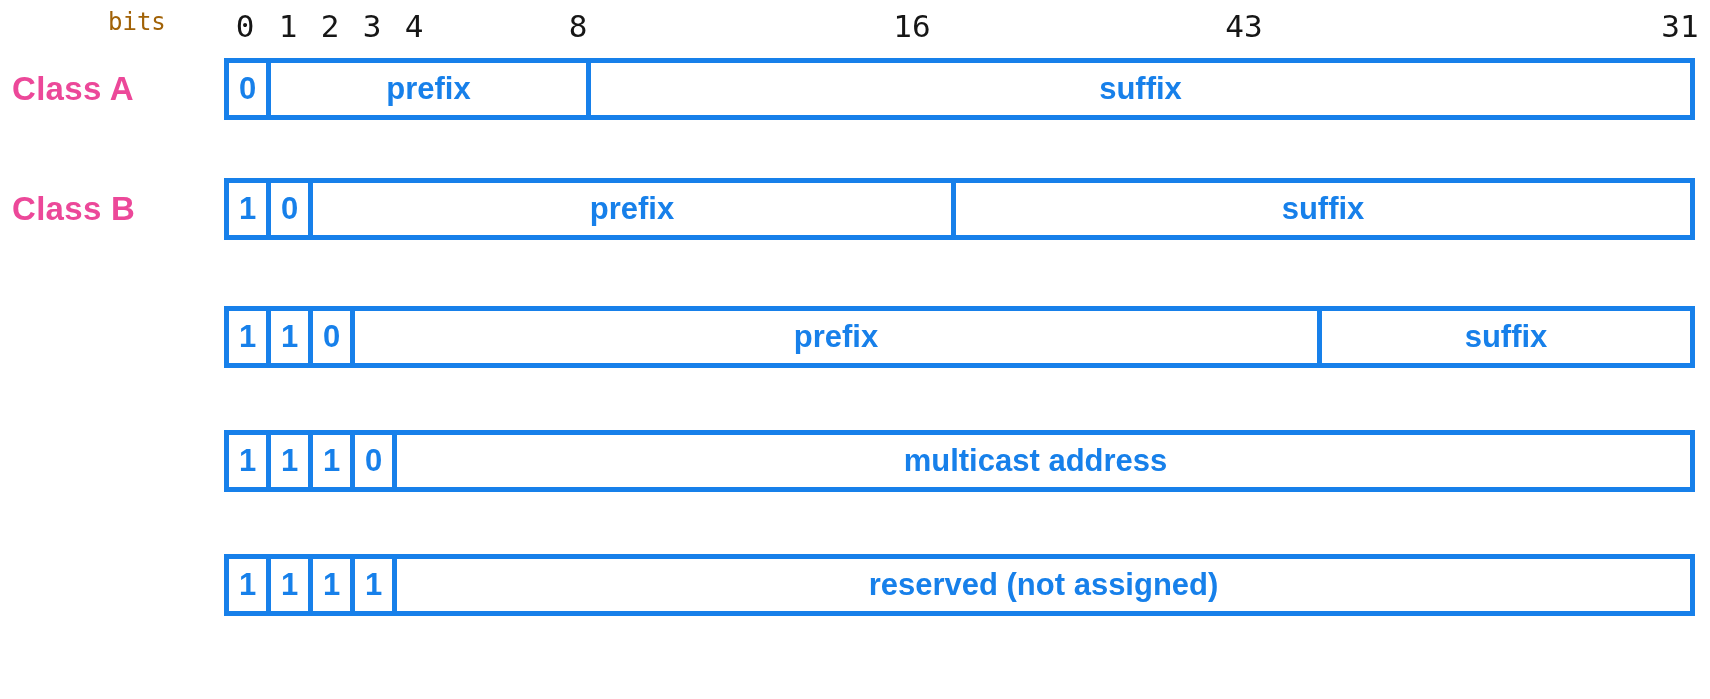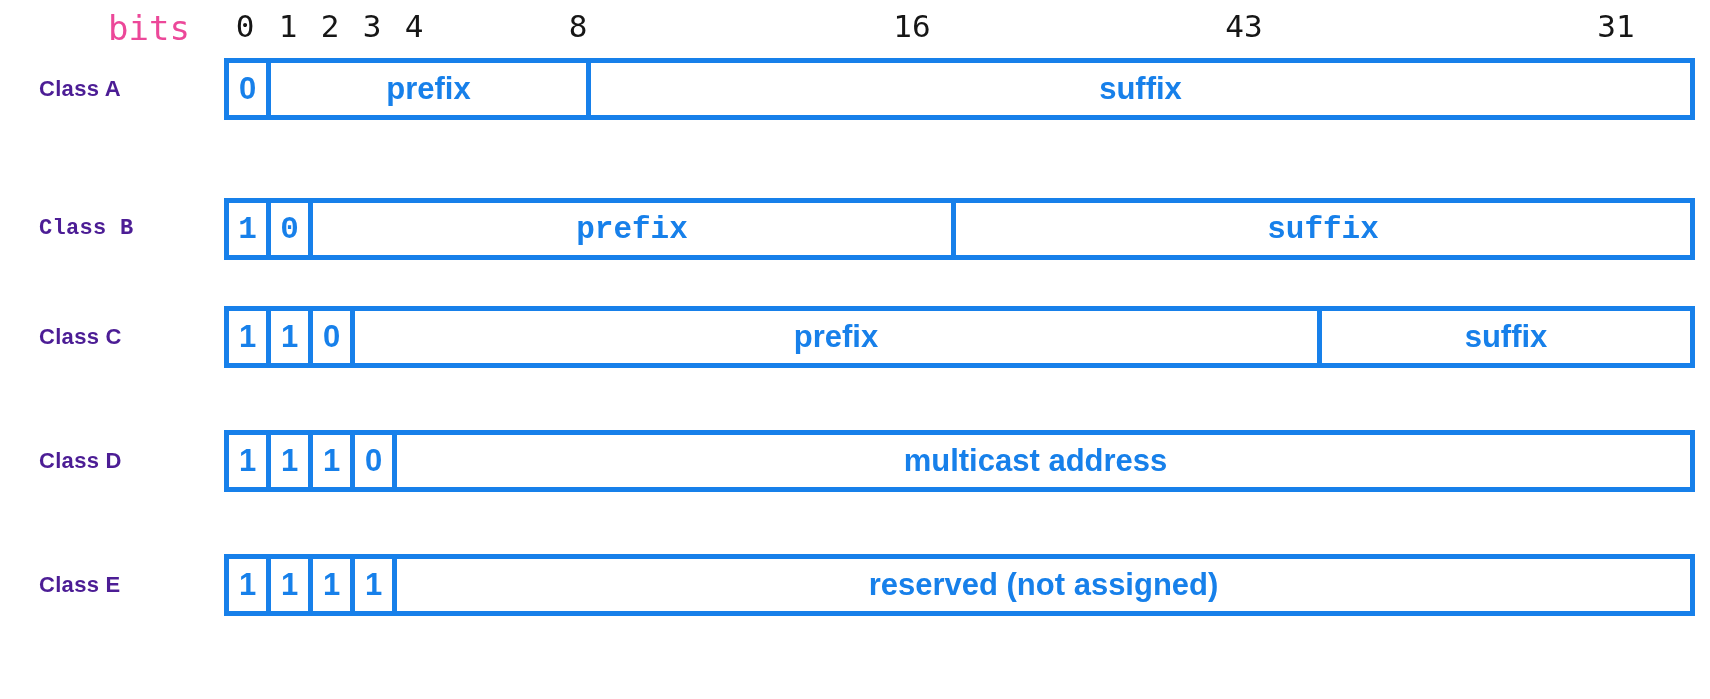--- a/index.html
+++ b/index.html
@@ -22,22 +22,22 @@
     top: 2px;
     left: 0;
     width: 1710px;
     height: 44px;
   }
   .ruler-title {
     position: absolute;
     top: 6px;
     left: 108px;
     font-family: "DejaVu Sans Mono", "Liberation Mono", monospace;
-    font-size: 34px;
-    color: #ec4899;
+    font-size: 24px;
+    color: #a16207;
     letter-spacing: 0px;
     white-space: nowrap;
   }
   .tick {
     position: absolute;
     top: 6px;
     font-family: "DejaVu Sans Mono", "Liberation Mono", monospace;
     font-size: 31px;
     color: #161616;
     white-space: nowrap;
@@ -50,26 +50,25 @@
     left: 0;
     width: 1710px;
     height: 62px;
   }
   .row-label {
     position: absolute;
     left: 12px;
     top: 0;
     height: 62px;
     line-height: 62px;
-    font-size: 22px;
+    font-size: 33px;
     font-weight: bold;
-    color: #4c1d95;
+    color: #ec4899;
     white-space: nowrap;
     letter-spacing: 0.3px;
-    margin-left: 27px;
   }
   .bar {
     position: absolute;
     left: 224px;
     top: 0;
     width: 1471px;
     height: 62px;
     box-sizing: border-box;
     border: 5px solid #1780ea;
     background: #ffffff;
@@ -104,64 +103,61 @@
     <div class="ruler-title">bits</div>
     <div id="ticks">
         <div class="tick" style="left: 245px;">0</div>
         <div class="tick" style="left: 288px;">1</div>
         <div class="tick" style="left: 330px;">2</div>
         <div class="tick" style="left: 372px;">3</div>
         <div class="tick" style="left: 414px;">4</div>
         <div class="tick" style="left: 578px;">8</div>
         <div class="tick" style="left: 912px; text-align: center;">16</div>
         <div class="tick" style="left: 1244px;">43</div>
-        <div class="tick" style="left: 1616px;">31</div>
+        <div class="tick" style="left: 1680px;">31</div>
       </div>
   </div>
 
   <div id="rows">
       <div class="row" style="top: 58px;">
         <div class="row-label">Class A</div>
         <div class="bar" style="left: 224px; width: 1471px;">
           <div class="cell bitcell divider-right" style="left: 0px; width: 42px;">0</div>
           <div class="cell divider-right" style="left: 42px; width: 320px;">prefix</div>
           <div class="cell" style="left: 362px; width: 1099px;">suffix</div>
         </div>
       </div>
-      <div class="row" style="top: 198px; font-family: Liberation Mono, monospace;">
+      <div class="row" style="top: 178px;">
         <div class="row-label">Class B</div>
         <div class="bar" style="left: 224px; width: 1471px;">
           <div class="cell bitcell divider-right" style="left: 0px; width: 42px;">1</div>
           <div class="cell bitcell divider-right" style="left: 42px; width: 42px;">0</div>
           <div class="cell divider-right" style="left: 84px; width: 643px;">prefix</div>
           <div class="cell" style="left: 727px; width: 734px;">suffix</div>
         </div>
       </div>
       <div class="row" style="top: 306px;">
-        <div class="row-label">Class C</div>
         <div class="bar" style="left: 224px; width: 1471px;">
           <div class="cell bitcell divider-right" style="left: 0px; width: 42px;">1</div>
           <div class="cell bitcell divider-right" style="left: 42px; width: 42px;">1</div>
           <div class="cell bitcell divider-right" style="left: 84px; width: 42px;">0</div>
           <div class="cell divider-right" style="left: 126px; width: 967px;">prefix</div>
           <div class="cell" style="left: 1093px; width: 368px;">suffix</div>
         </div>
       </div>
       <div class="row" style="top: 430px;">
-        <div class="row-label">Class D</div>
         <div class="bar" style="left: 224px; width: 1471px;">
           <div class="cell bitcell divider-right" style="left: 0px; width: 42px;">1</div>
           <div class="cell bitcell divider-right" style="left: 42px; width: 42px;">1</div>
           <div class="cell bitcell divider-right" style="left: 84px; width: 42px;">1</div>
           <div class="cell bitcell divider-right" style="left: 126px; width: 42px;">0</div>
           <div class="cell" style="left: 160px; width: 1293px;">multicast address</div>
         </div>
       </div>
       <div class="row" style="top: 554px;">
-        <div class="row-label">Class E</div>
         <div class="bar" style="left: 224px; width: 1471px;">
           <div class="cell bitcell divider-right" style="left: 0px; width: 42px;">1</div>
           <div class="cell bitcell divider-right" style="left: 42px; width: 42px;">1</div>
           <div class="cell bitcell divider-right" style="left: 84px; width: 42px;">1</div>
           <div class="cell bitcell divider-right" style="left: 126px; width: 42px;">1</div>
           <div class="cell" style="left: 168px; width: 1293px;">reserved (not assigned)</div>
         </div>
       </div>
     </div>
 

